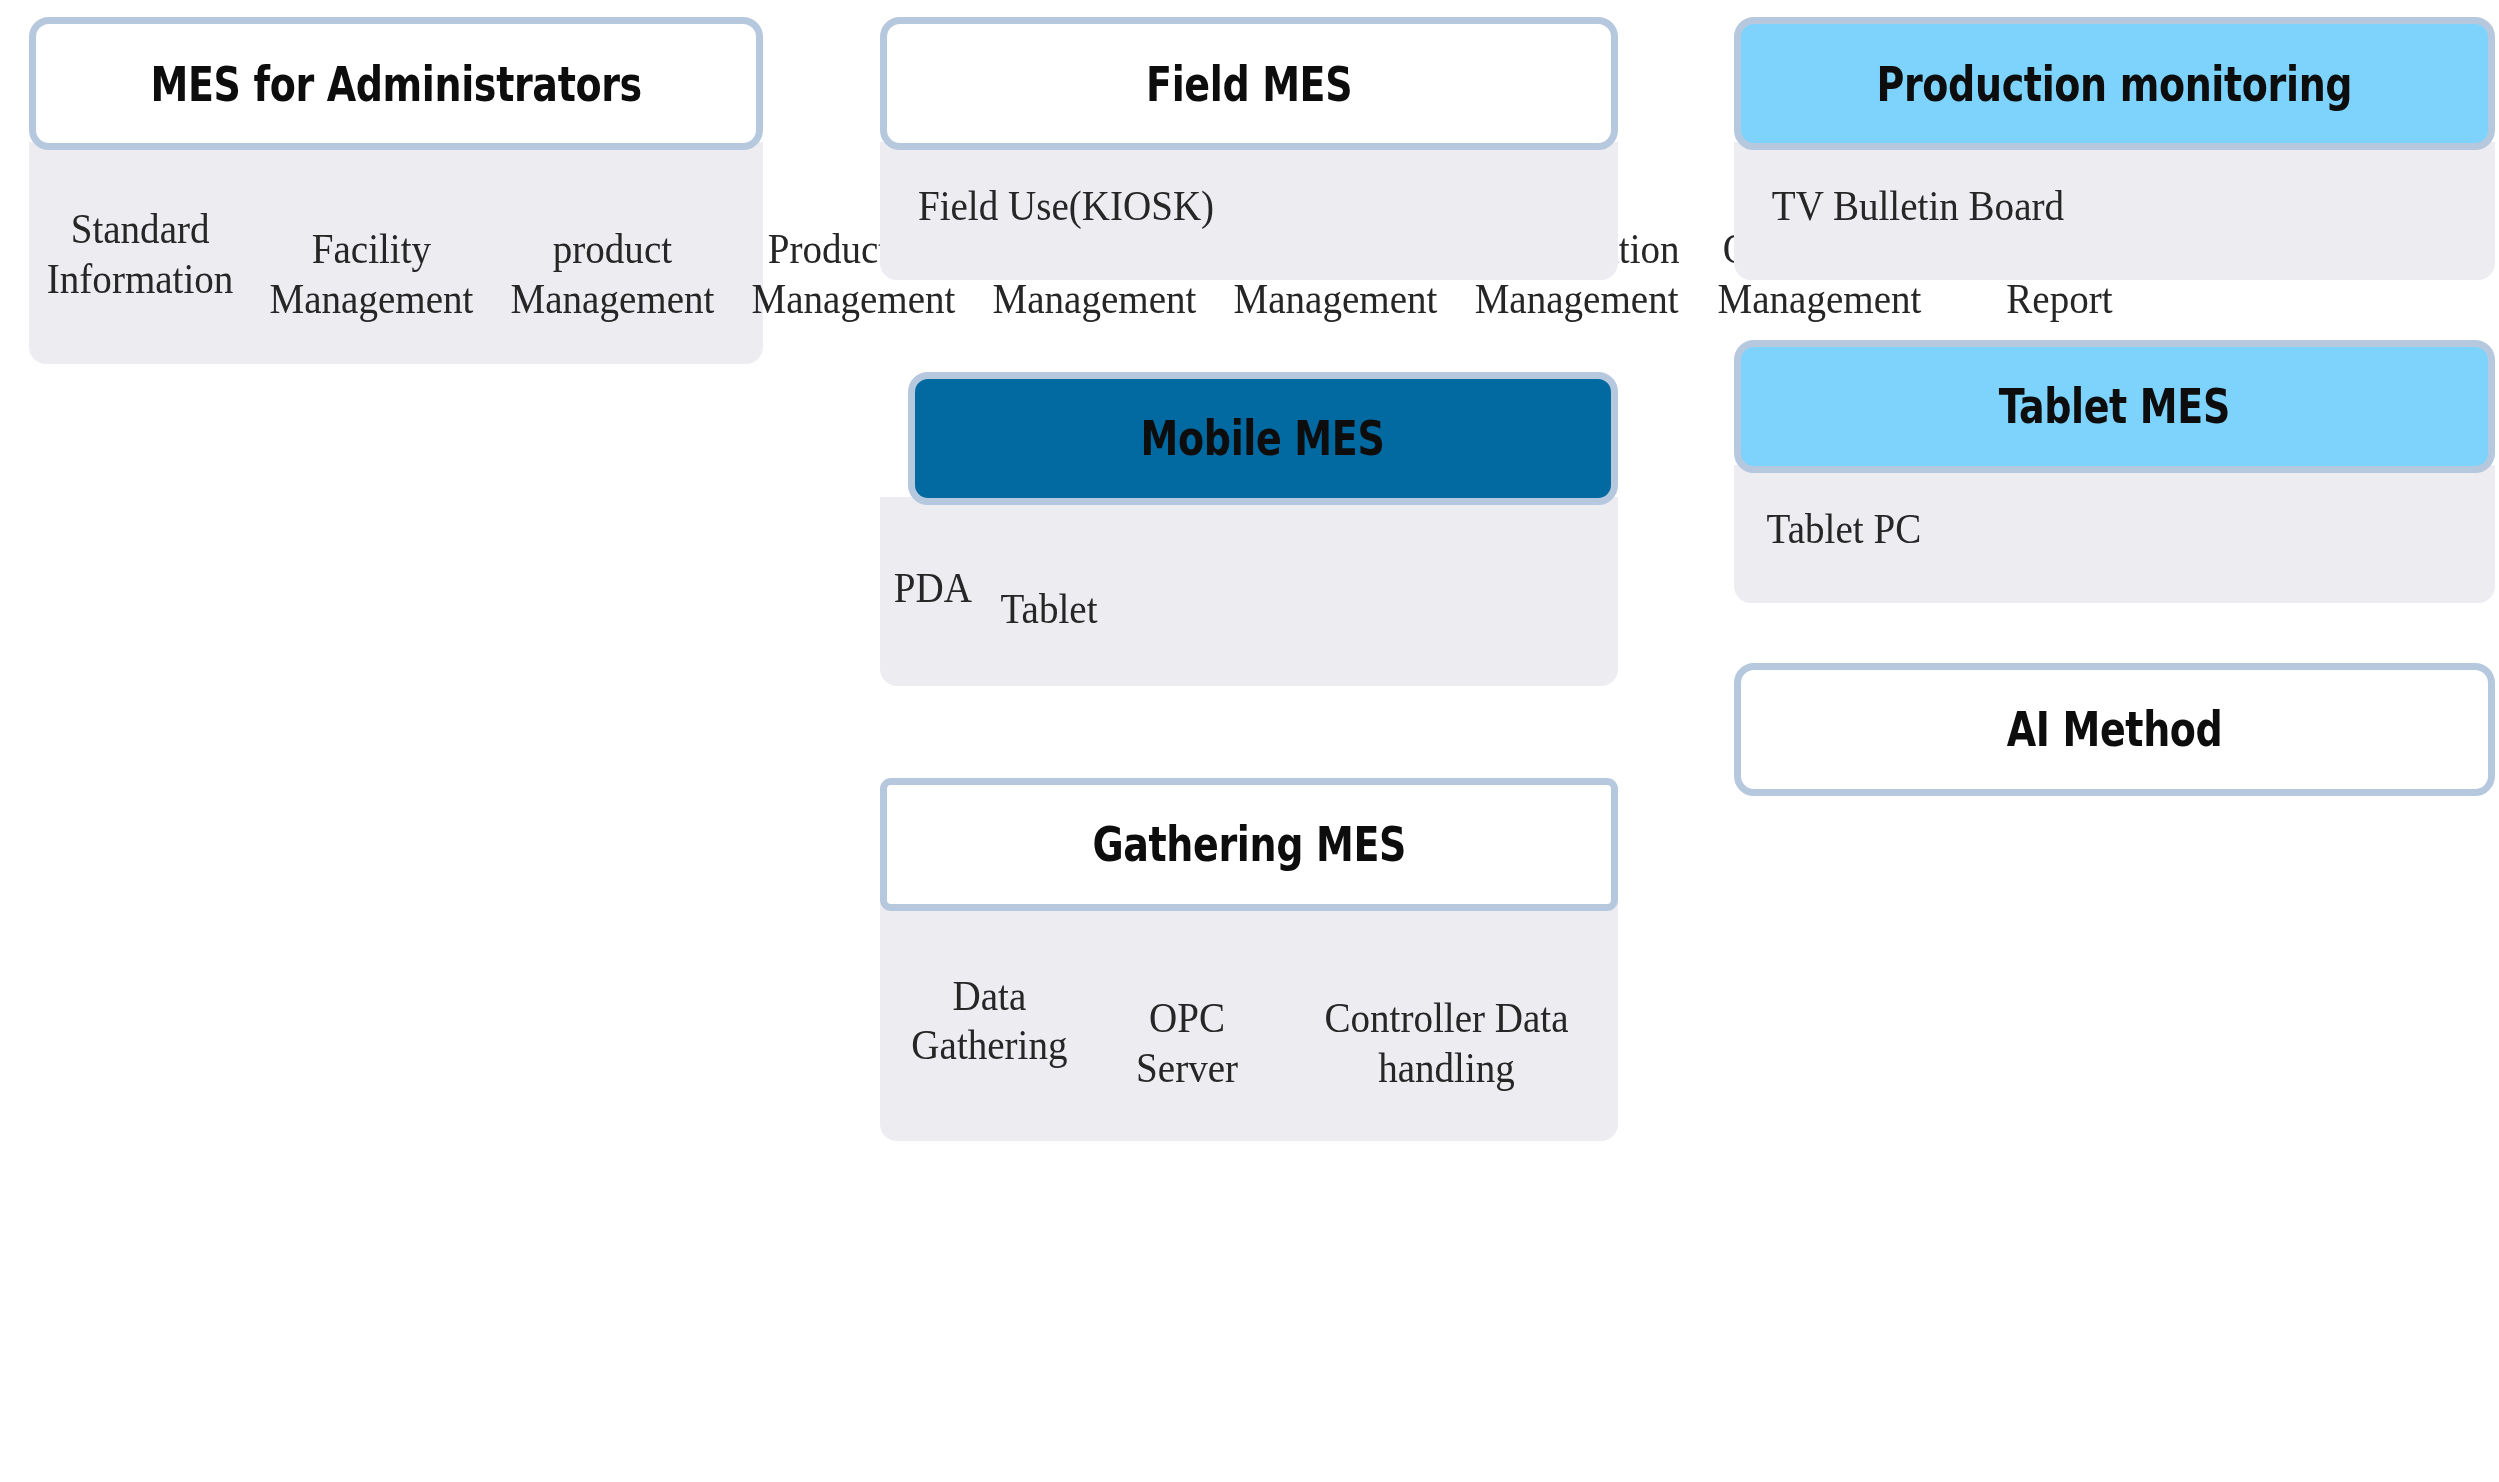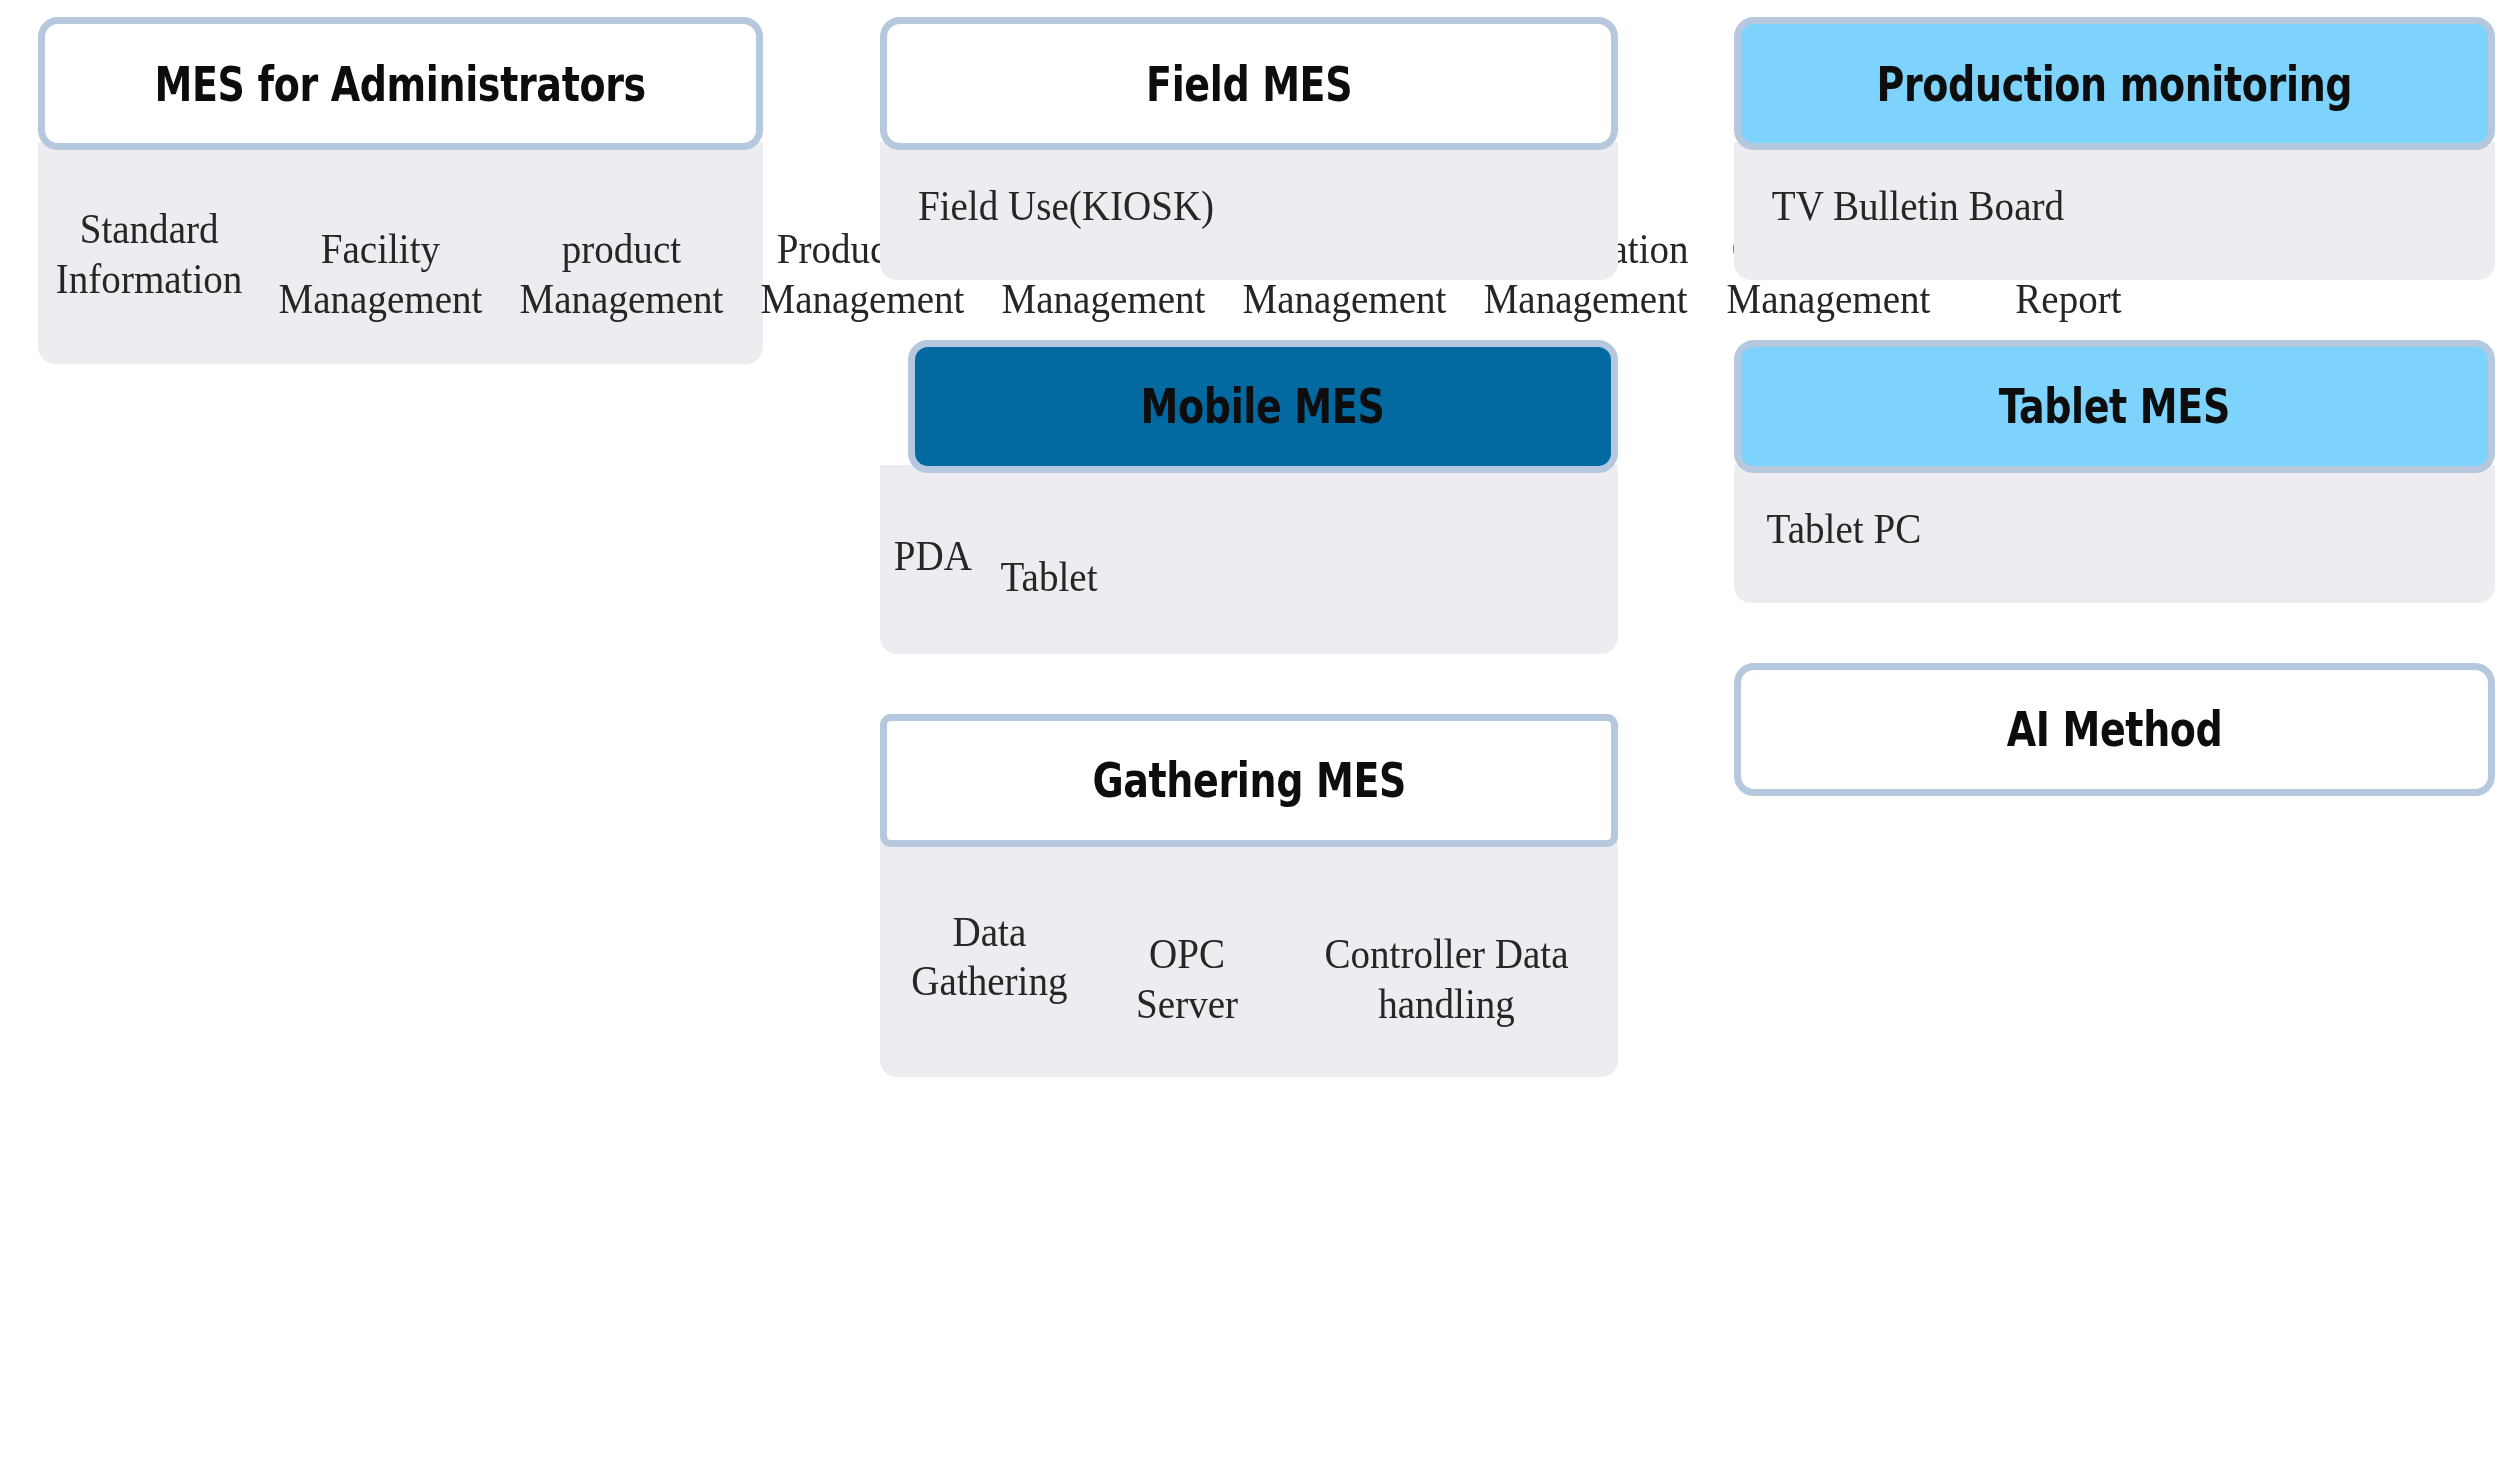--- a/index.html
+++ b/index.html
@@ -24,22 +24,22 @@
     padding: 17px 0 0 0;
   }
 
   .column {
     display: flex;
     flex-direction: column;
     box-sizing: border-box;
   }
 
   
-  .col-1 { width: 795px; padding-left: 38px; padding-right: 32px; }
-  .col-2 { width: 854px; padding-left: 85px; padding-right: 31px; }
+  .col-1 { width: 795px; padding-left: 29px; padding-right: 32px; }
+  .col-2 { width: 854px; padding-left: 85px; padding-right: 31px; gap: 32px; }
   .col-3 { width: 851px; padding-left: 85px; padding-right: 4.6px; }
 
   .section { display: flex; flex-direction: column; }
   .section + .section { margin-top: 60px; }
 
   
   .section-header {
     box-sizing: border-box;
     background: #ffffff;
     border: 7px solid #b6c8de;

